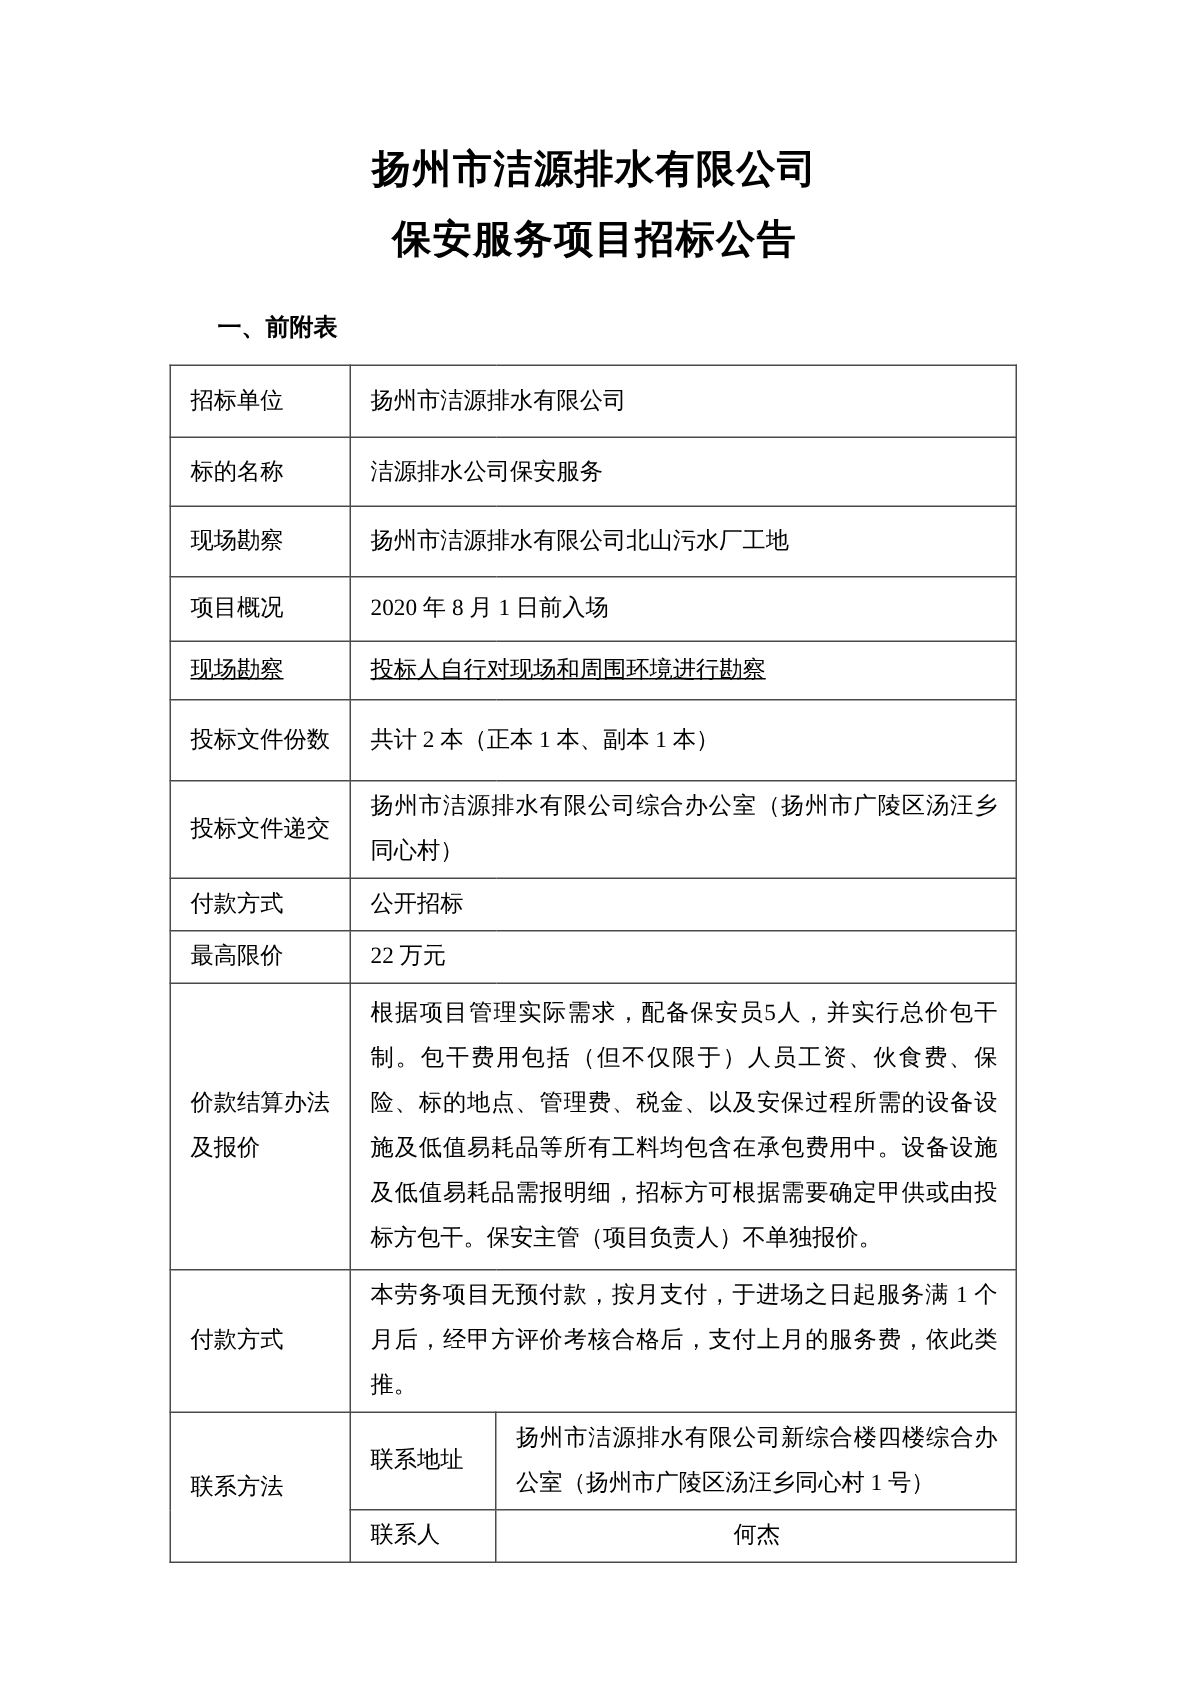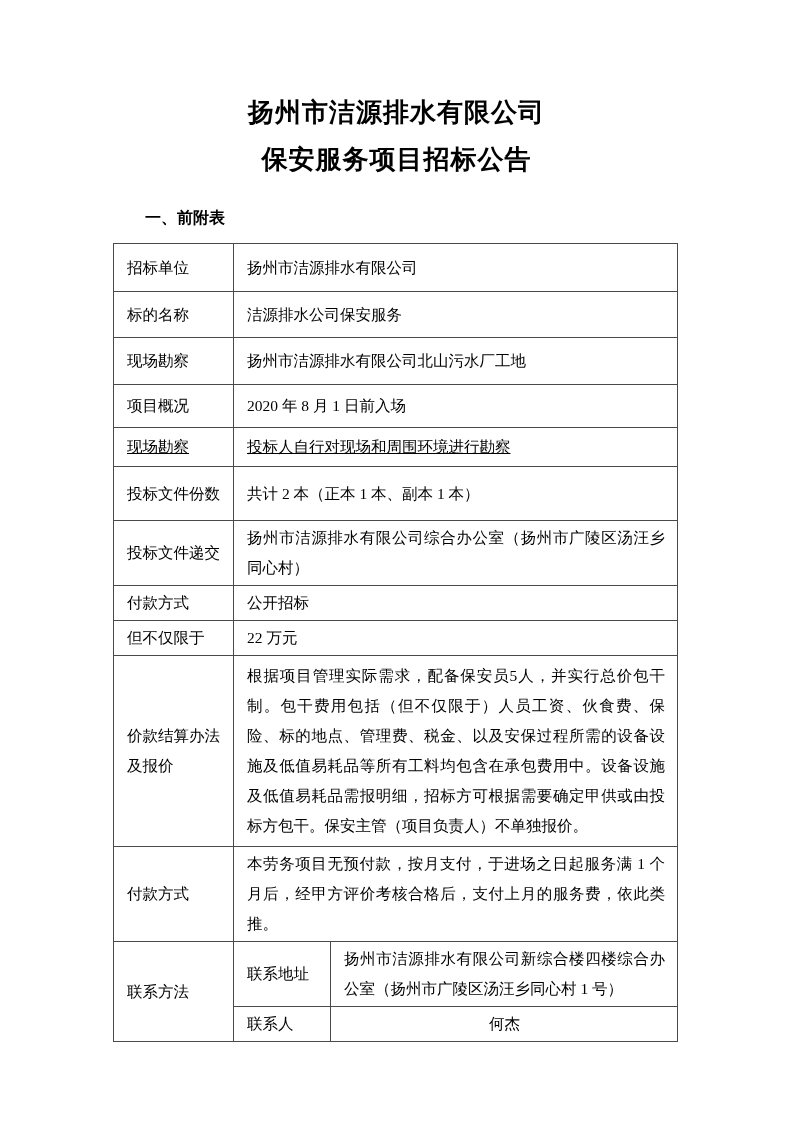--- a/index.html
+++ b/index.html
@@ -122,21 +122,21 @@
     </tr>
     <tr class="r7">
       <td class="lbl">投标文件递交</td>
       <td class="val" colspan="2">扬州市洁源排水有限公司综合办公室（扬州市广陵区汤汪乡同心村）</td>
     </tr>
     <tr class="r8">
       <td class="lbl">付款方式</td>
       <td class="val" colspan="2">公开招标</td>
     </tr>
     <tr class="r9">
-      <td class="lbl">但不仅限于</td>
+      <td class="lbl">最高限价</td>
       <td class="val" colspan="2">22 万元</td>
     </tr>
     <tr class="r10">
       <td class="lbl">价款结算办法及报价</td>
       <td class="val" colspan="2">根据项目管理实际需求，配备保安员5人，并实行总价包干制。包干费用包括（但不仅限于）人员工资、伙食费、保险、标的地点、管理费、税金、以及安保过程所需的设备设施及低值易耗品等所有工料均包含在承包费用中。设备设施及低值易耗品需报明细，招标方可根据需要确定甲供或由投标方包干。保安主管（项目负责人）不单独报价。</td>
     </tr>
     <tr class="r11">
       <td class="lbl">付款方式</td>
       <td class="val" colspan="2">本劳务项目无预付款，按月支付，于进场之日起服务满 1 个月后，经甲方评价考核合格后，支付上月的服务费，依此类推。</td>
     </tr>

